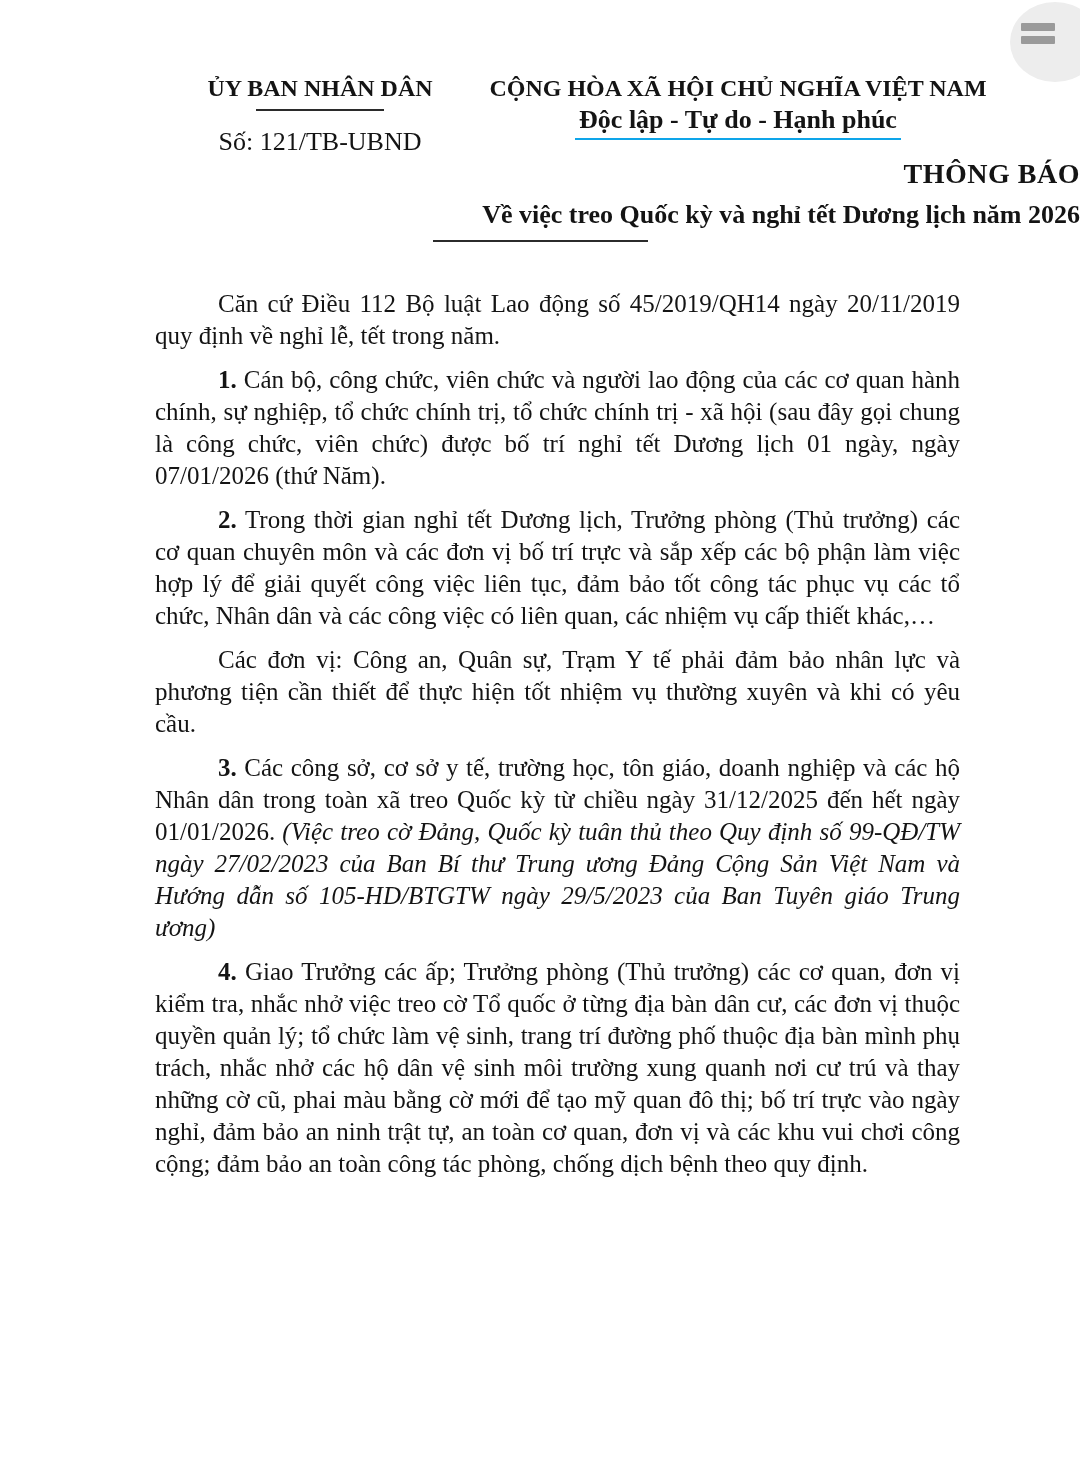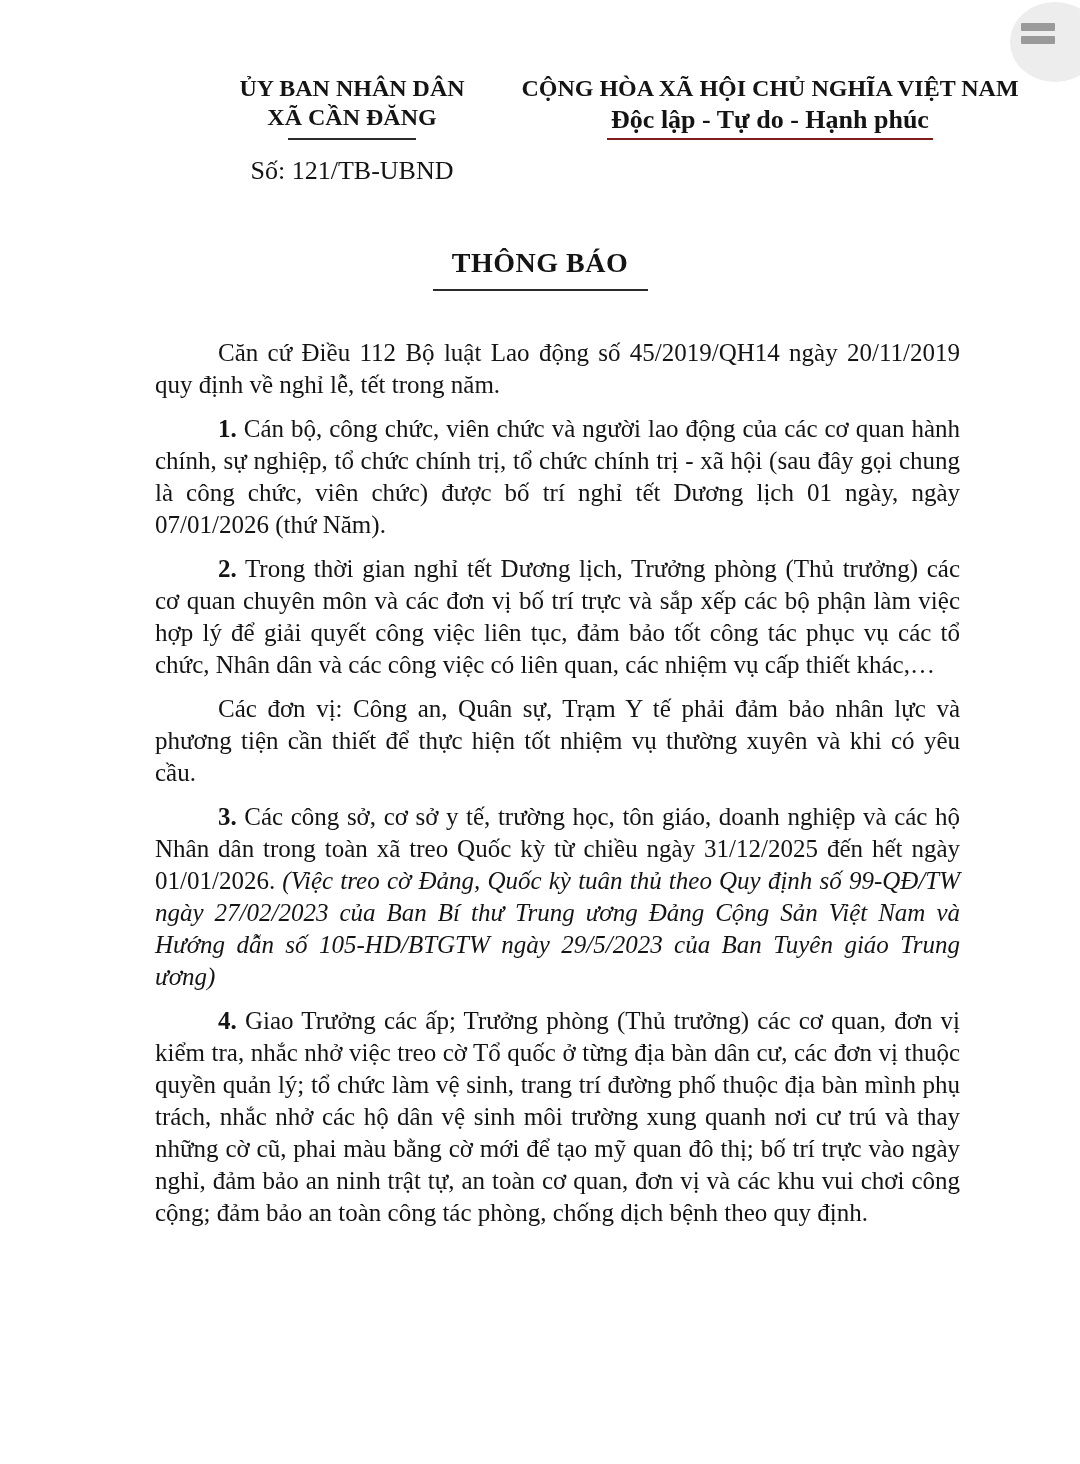--- a/index.html
+++ b/index.html
@@ -33,21 +33,20 @@
     border-radius: 1px;
   }
   .menu-btn .bar1 { top: 21px; }
   .menu-btn .bar2 { top: 34px; }
 
   
   .hdr {
     display: flex;
     align-items: flex-start;
     padding-top: 74px;
-    padding-left: 32px;
   }
   .hdr-left {
     width: 280px;
     margin-left: 180px;
     text-align: center;
     flex: 0 0 auto;
   }
   .hdr-right {
     width: 500px;
     margin-left: 28px;
@@ -77,37 +76,36 @@
     font-size: 24px;
     line-height: 29px;
     white-space: nowrap;
     text-align: center;
   }
   .nat-line2 {
     display: inline-block;
     font-weight: bold;
     font-size: 26px;
     line-height: 30px;
-    border-bottom: 2px solid #7f1d1d;
+    border-bottom: 2px solid #0ea5e9;
     padding: 0 4px 3px 4px;
     margin-top: 2px;
     white-space: nowrap;
   }
   .date-line {
     font-style: italic;
     font-size: 26px;
     line-height: 30px;
     margin-top: 11px;
     white-space: nowrap;
   }
 
   
   .title-block {
-    text-align: center;
-    margin-top: 60px;
+    text-align: right;
     font-family: Liberation Serif, serif;
   }
   .doc-heading {
     font-weight: bold;
     font-size: 28px;
     line-height: 34px;
     letter-spacing: 0.5px;
   }
   .doc-subject {
     font-weight: bold;
@@ -140,32 +138,32 @@
 <body>
 
 <div class="menu-btn">
   <span class="bar bar1"></span>
   <span class="bar bar2"></span>
 </div>
 
 <div class="hdr">
   <div class="hdr-left">
     <div class="org-line">ỦY BAN NHÂN DÂN</div>
-    <div class="org-line">XÃ CẦN ĐĂNG</div>
     <div class="hdr-rule-left"></div>
     <div class="doc-number">Số: 121/TB-UBND</div>
   </div>
   <div class="hdr-right">
     <div class="nat-line1">CỘNG HÒA XÃ HỘI CHỦ NGHĨA VIỆT NAM</div>
     <div><span class="nat-line2">Độc lập - Tự do - Hạnh phúc</span></div>
   </div>
 </div>
 
 <div class="title-block">
   <div class="doc-heading">THÔNG BÁO</div>
+  <div class="doc-subject">Về việc treo Quốc kỳ và nghỉ tết Dương lịch năm 2026</div>
   <div class="title-rule"></div>
 </div>
 
 <div class="doc-body">
   <p class="para">
     <span>Căn cứ Điều 112 Bộ luật Lao động số 45/2019/QH14 ngày 20/11/2019 quy định về nghỉ lễ, tết trong năm.</span>
   </p>
   <p class="para">
     <span class="num">1.</span>
     <span>Cán bộ, công chức, viên chức và người lao động của các cơ quan hành chính, sự nghiệp, tổ chức chính trị, tổ chức chính trị - xã hội (sau đây gọi chung là công chức, viên chức) được bố trí nghỉ tết Dương lịch 01 ngày, ngày 07/01/2026 (thứ Năm).</span>

